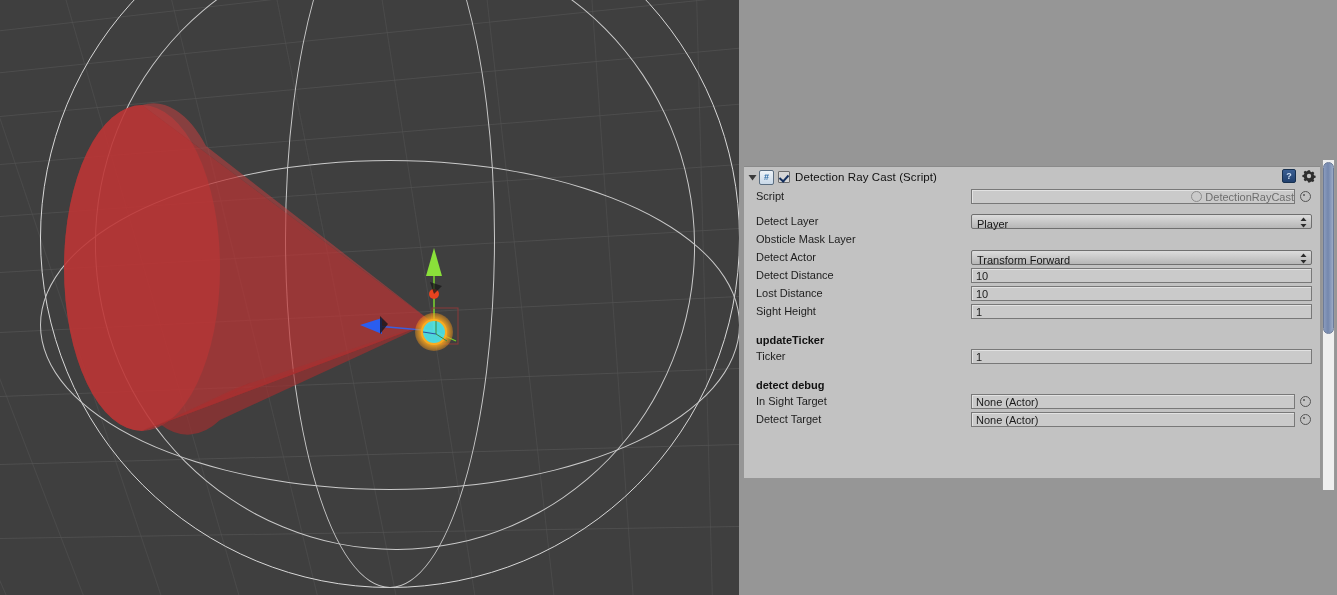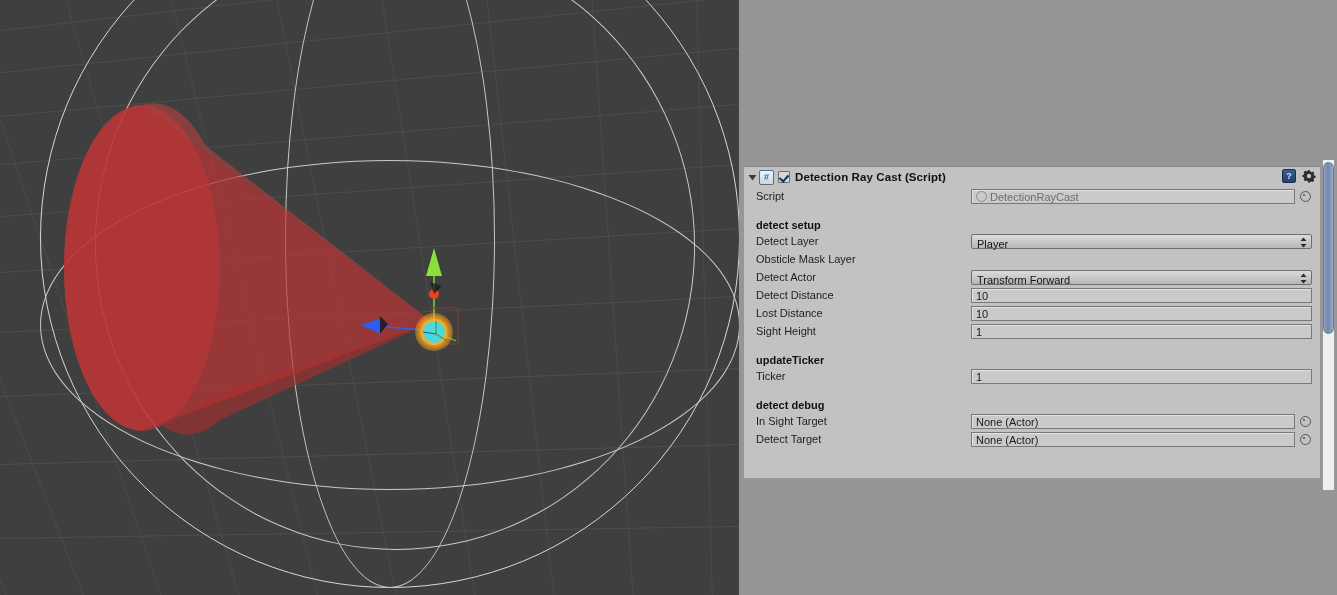--- a/index.html
+++ b/index.html
@@ -63,21 +63,21 @@
               justify-content:center;
               background:linear-gradient(#eef3f8,#c8d8e8);
               border:1px solid #5a6d80;box-sizing:border-box;
               font-size:9px;font-weight:bold;color:#2f6ea8;line-height:1;}
   .chk{width:12px;height:12px;flex:0 0 auto;margin:0 5px 0 1px;
        background:#d6d6d6;border:1px solid #6c6c6c;border-radius:1px;
        position:relative;box-sizing:border-box;cursor:pointer;}
   .chk::after{content:"";position:absolute;left:2px;top:1px;width:4px;height:7px;
               border:solid #15305e;border-width:0 2px 2px 0;
               transform:rotate(42deg);}
-  #comp-title{font-weight:bold;font-size:11.5px;color:#111;letter-spacing:.1px;text-align:right;}
+  #comp-title{font-weight:normal;font-size:11.5px;color:#111;letter-spacing:.1px;text-align:right;}
   .hdr-right{position:absolute;right:4px;top:2px;display:flex;gap:6px;
              align-items:center;}
   .help-ico{width:14px;height:14px;border-radius:2px;
             background:linear-gradient(#3a5f93,#21406e);
             display:flex;align-items:center;justify-content:center;
             color:#cfe0f5;font-size:9px;font-weight:bold;
             border:1px solid #17304f;box-sizing:border-box;cursor:pointer;}
   .gear-ico{width:14px;height:14px;position:relative;cursor:pointer;}
 
   
@@ -98,21 +98,21 @@
   .popup{flex:1 1 auto;height:15px;line-height:14px;
          background:linear-gradient(#dcdcdc,#b6b6b6);
          border:1px solid #6f6f6f;border-radius:2px;box-sizing:border-box;
          padding:2px 16px 0 5px;font-size:11px;color:#151515;position:relative;
          cursor:pointer;}
   .popup .pa{position:absolute;right:3px;top:2px;width:9px;height:11px;}
   .objfield{flex:1 1 auto;height:15px;line-height:14px;
             background:#cacaca;border:1px solid #787878;box-sizing:border-box;
             padding:0 0 0 4px;font-size:11px;color:#1b1b1b;cursor:pointer;
             box-shadow:inset 1px 1px 0 rgba(255,255,255,.45);}
-  .objfield.dim{color:#6e6e6e;}
+  .objfield.dim{color:#6e6e6e;text-align:right;}
   .objfield .sico{display:inline-block;width:9px;height:9px;border-radius:50%;
                   border:1px solid #8d8d8d;margin:0 3px -1px 0;}
   .picker{width:14px;height:14px;flex:0 0 auto;margin-left:3px;
           display:flex;align-items:center;justify-content:center;cursor:pointer;}
   .picker i{width:9px;height:9px;border-radius:50%;border:1.2px solid #555;
             display:block;position:relative;}
   .picker i::after{content:"";position:absolute;left:2.3px;top:2.3px;
                    width:2.4px;height:2.4px;border-radius:50%;background:#555;}
 
   
@@ -251,21 +251,20 @@
         </span>
         <span class="picker">
             <i></i>
           </span>
       </span>
     </div>
 
     <div class="spacer"></div>
 
     <div id="sections">
-        <div class="section">detect setup</div>
         <div class="row">
           <span class="lbl">Detect Layer</span>
           <span class="fld">
             <span class="popup"><span>Player</span><span class="pa"><svg width="9" height="11" viewBox="0 0 9 11">
                   <polygon points="4.5,0.5 7.5,4 1.5,4" fill="#2b2b2b"></polygon>
                   <polygon points="4.5,10.5 7.5,7 1.5,7" fill="#2b2b2b"></polygon>
                 </svg></span></span>
           </span>
         </div>
         <div class="row">

